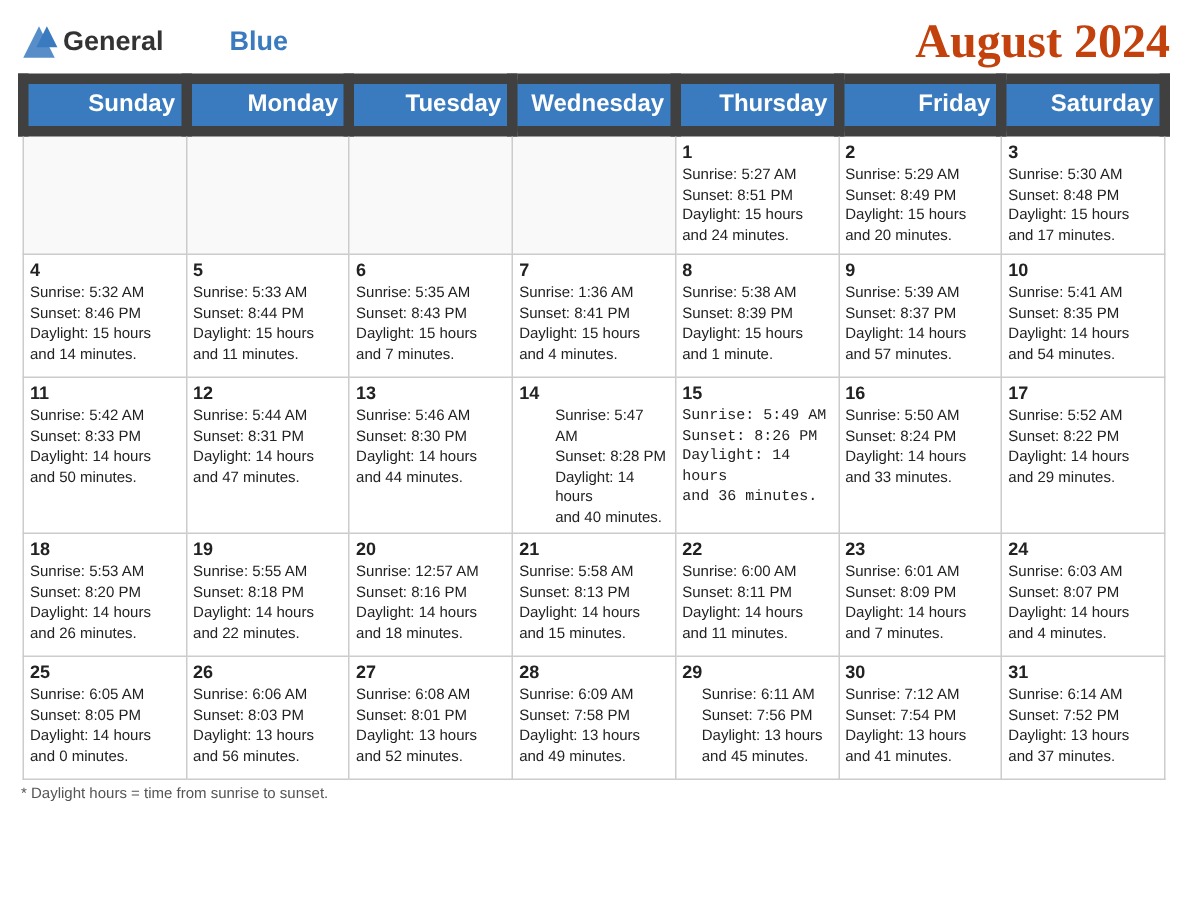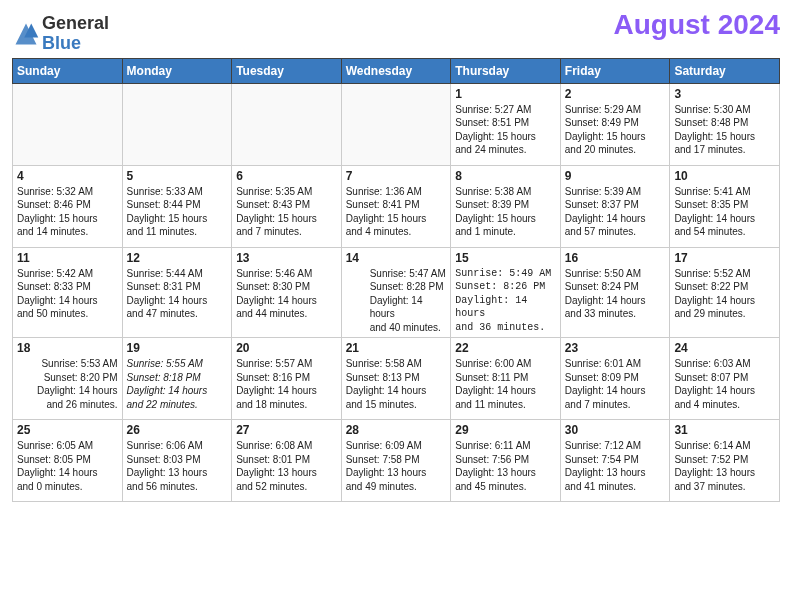--- a/index.html
+++ b/index.html
@@ -20,64 +20,66 @@
       justify-content: space-between;
       margin-bottom: 4px;
     }
     .logo {
       display: flex;
       align-items: center;
       margin-top: 4px;
     }
     .logo-text {
       display: flex;
-      flex-direction: column;
+      flex-direction: row;
       line-height: 1.1;
+      gap: 44px;
     }
     .logo-general {
       font-size: 18px;
       font-weight: bold;
       color: #333;
     }
     .logo-blue {
       font-size: 18px;
       font-weight: bold;
       color: #3a7abf;
     }
     .logo-icon {
       width: 28px;
       height: 28px;
       margin-right: 2px;
     }
     .title-block {
       text-align: right;
     }
     .cal-title {
-      font-size: 28px;
-      font-weight: bold;
-      color: #8b5cf6;
+      font-size: 32px;
+      font-weight: bold;
+      color: #c2410c;
       line-height: 1.1;
+      font-family: Liberation Serif, serif;
     }
     .cal-subtitle {
       font-size: 16px;
       color: #444;
     }
     .calendar {
       width: 100%;
       border-collapse: collapse;
       table-layout: fixed;
     }
     .calendar th {
       background: #3a7abf;
       color: #fff;
-      font-size: 12px;
+      font-size: 16px;
       font-weight: bold;
       padding: 5px 4px;
-      text-align: left;
-      border: 1px solid #404040;
+      text-align: right;
+      border: 7px solid #404040;
     }
     .calendar td {
       vertical-align: top;
       border: 1px solid #ccc;
       padding: 3px 4px;
       font-size: 9.5px;
       color: #222;
       height: 82px;
       background: #fff;
     }
@@ -260,35 +262,35 @@
             <span class="day-num">17</span>
             <div class="day-info" style="white-space: pre-line;">Sunrise: 5:52 AM
 Sunset: 8:22 PM
 Daylight: 14 hours
 and 29 minutes.</div>
           </td>
         </tr>
         <tr>
           <td>
             <span class="day-num">18</span>
-            <div class="day-info" style="white-space: pre-line; text-align: right;">Sunrise: 5:53 AM
+            <div class="day-info" style="white-space: pre-line;">Sunrise: 5:53 AM
 Sunset: 8:20 PM
 Daylight: 14 hours
 and 26 minutes.</div>
           </td>
           <td>
             <span class="day-num">19</span>
-            <div class="day-info" style="white-space: pre-line; font-style: italic;">Sunrise: 5:55 AM
+            <div class="day-info" style="white-space: pre-line;">Sunrise: 5:55 AM
 Sunset: 8:18 PM
 Daylight: 14 hours
 and 22 minutes.</div>
           </td>
           <td>
             <span class="day-num">20</span>
-            <div class="day-info" style="white-space: pre-line;">Sunrise: 5:57 AM
+            <div class="day-info" style="white-space: pre-line;">Sunrise: 12:57 AM
 Sunset: 8:16 PM
 Daylight: 14 hours
 and 18 minutes.</div>
           </td>
           <td>
             <span class="day-num">21</span>
             <div class="day-info" style="white-space: pre-line;">Sunrise: 5:58 AM
 Sunset: 8:13 PM
 Daylight: 14 hours
 and 15 minutes.</div>
@@ -339,21 +341,21 @@
           </td>
           <td>
             <span class="day-num">28</span>
             <div class="day-info" style="white-space: pre-line;">Sunrise: 6:09 AM
 Sunset: 7:58 PM
 Daylight: 13 hours
 and 49 minutes.</div>
           </td>
           <td>
             <span class="day-num">29</span>
-            <div class="day-info" style="white-space: pre-line;">Sunrise: 6:11 AM
+            <div class="day-info" style="white-space: pre-line; margin-left: 13px;">Sunrise: 6:11 AM
 Sunset: 7:56 PM
 Daylight: 13 hours
 and 45 minutes.</div>
           </td>
           <td>
             <span class="day-num">30</span>
             <div class="day-info" style="white-space: pre-line;">Sunrise: 7:12 AM
 Sunset: 7:54 PM
 Daylight: 13 hours
 and 41 minutes.</div>
@@ -362,13 +364,16 @@
             <span class="day-num">31</span>
             <div class="day-info" style="white-space: pre-line;">Sunrise: 6:14 AM
 Sunset: 7:52 PM
 Daylight: 13 hours
 and 37 minutes.</div>
           </td>
         </tr>
       </tbody>
   </table>
 
+  <div class="footer-note">
+    * <span>Daylight hours</span> = time from sunrise to sunset.
+  </div>
 </div>
 
 </body></html>

